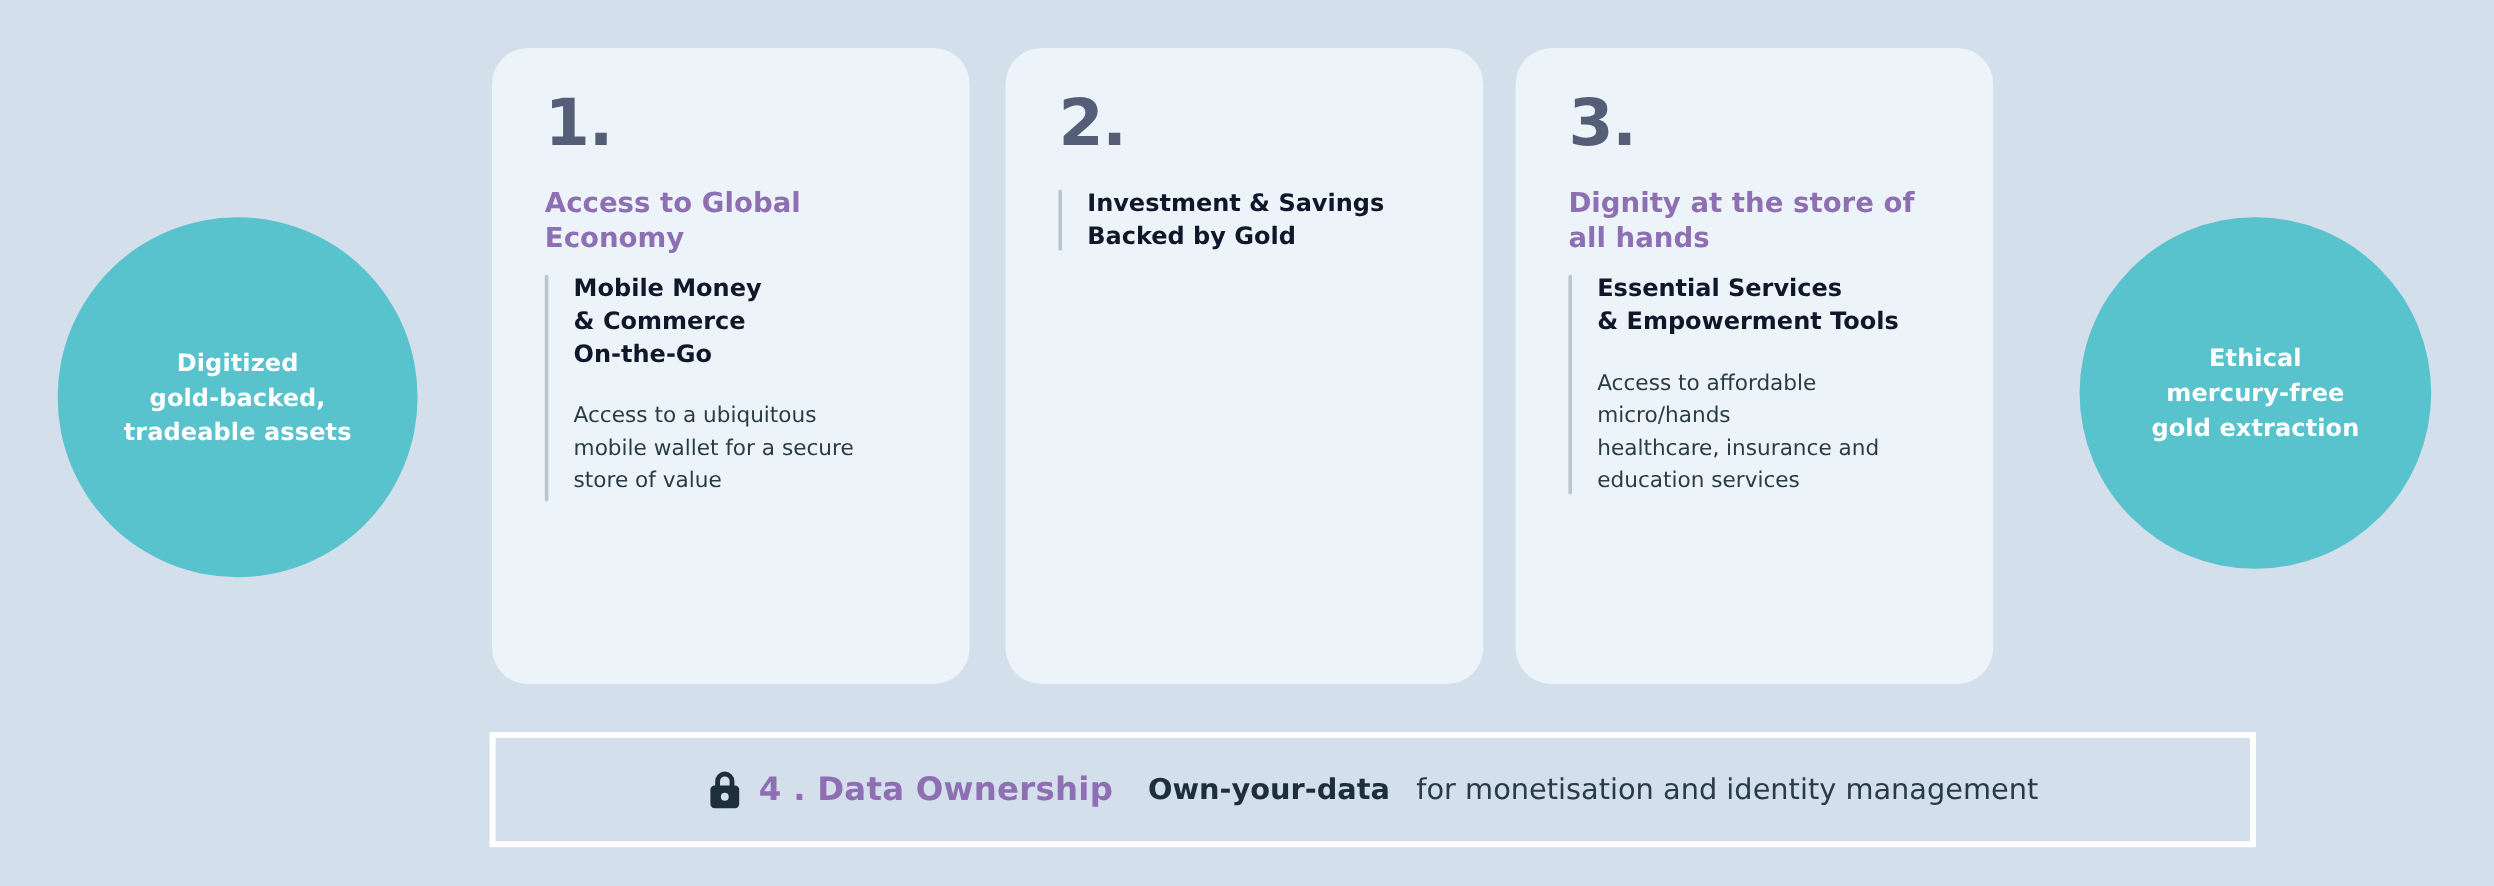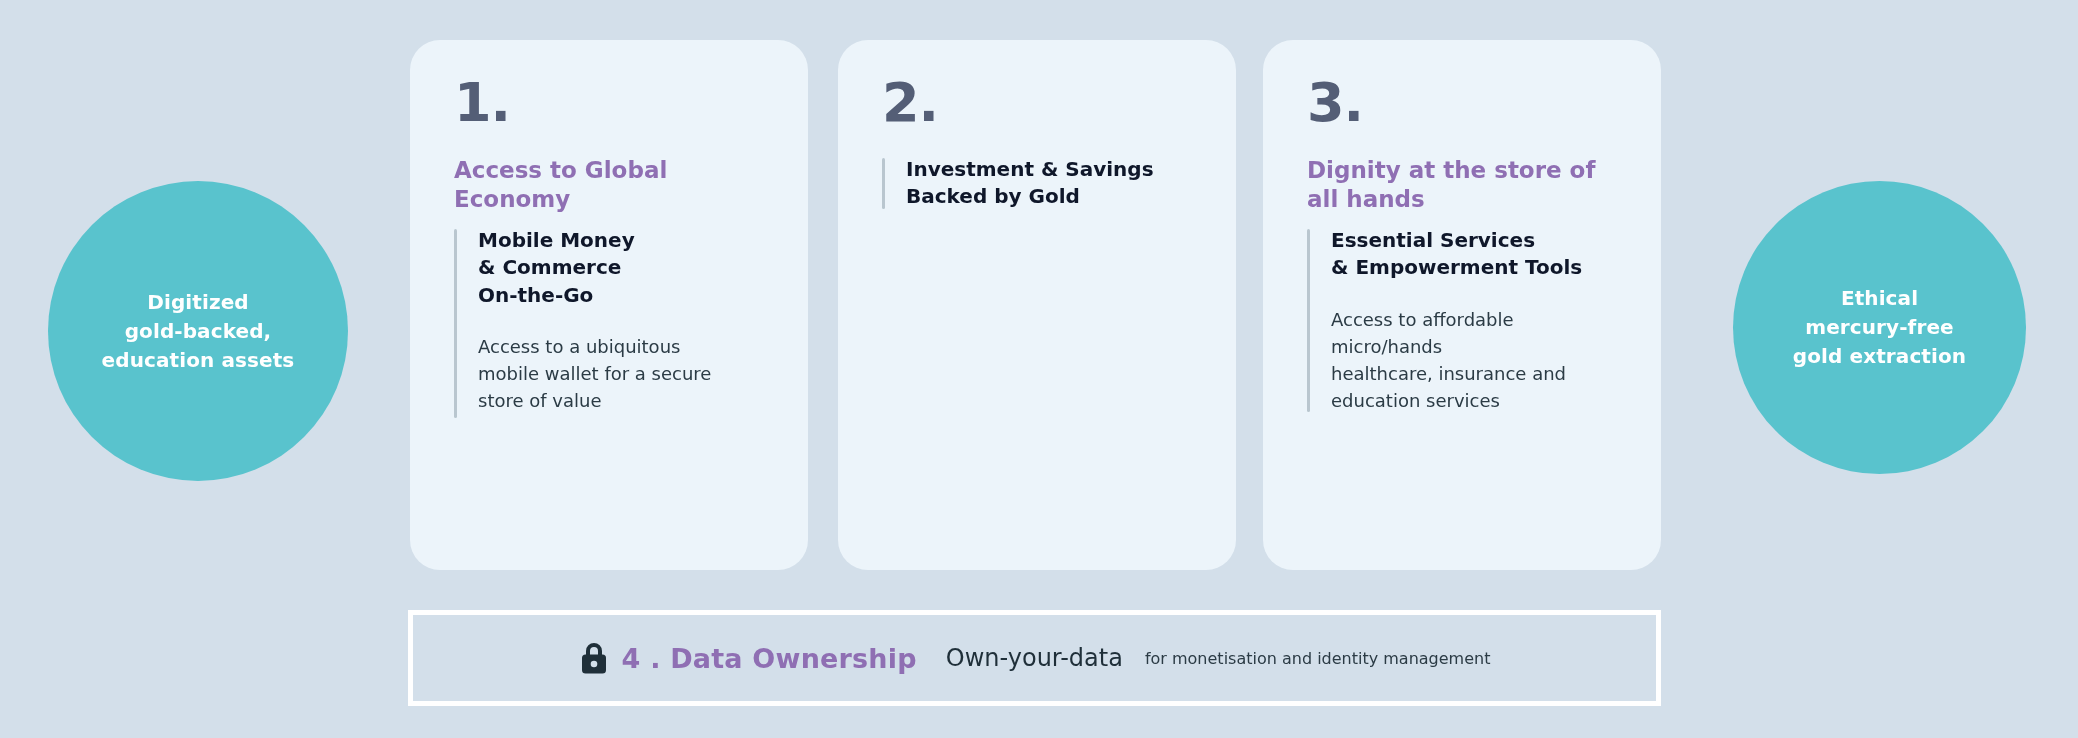--- a/index.html
+++ b/index.html
@@ -112,21 +112,21 @@
 
   
   #card-1 .card-body { padding-bottom: 6px; }
   #card-2 .card-number, #card-3 .card-number { margin-bottom: 26px; }
 
   
   #bottom-bar {
     position: absolute;
     left: 408px;
     top: 610px;
-    width: 1253px;
+    width: 1472px;
     height: 96px;
     box-sizing: border-box;
     border: 5px solid #ffffff;
     background: transparent;
     display: flex;
     align-items: center;
     justify-content: center;
   }
   .bar-inner {
     display: flex;
@@ -141,38 +141,38 @@
   }
   .bar-label {
     color: #8f6fb3;
     font-weight: bold;
     font-size: 27px;
     letter-spacing: 0.2px;
     margin-right: 16px;
   }
   .bar-strong {
     color: #1f2f39;
-    font-weight: normal;
+    font-weight: bold;
     font-size: 24px;
   }
   .bar-rest {
     color: #2b3b45;
-    font-size: 16px;
+    font-size: 24px;
     margin-left: 9px;
   }
 </style>
 </head>
 <body>
 
 <div class="stage">
 
   <div class="circle" id="circle-left">
     <div class="circle-text">Digitized
 gold-backed,
-education assets</div>
+tradeable assets</div>
   </div>
 
   <div class="card" id="card-1">
     <div class="card-number">1.</div>
     <div class="card-heading">Access to Global
 Economy</div>
     <div class="card-body">
       <span class="card-rule"></span>
       <div class="card-subtitle">Mobile Money
 &amp; Commerce

